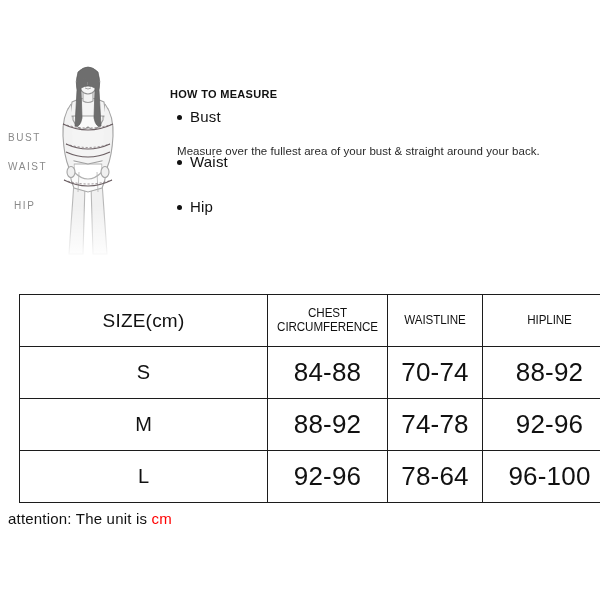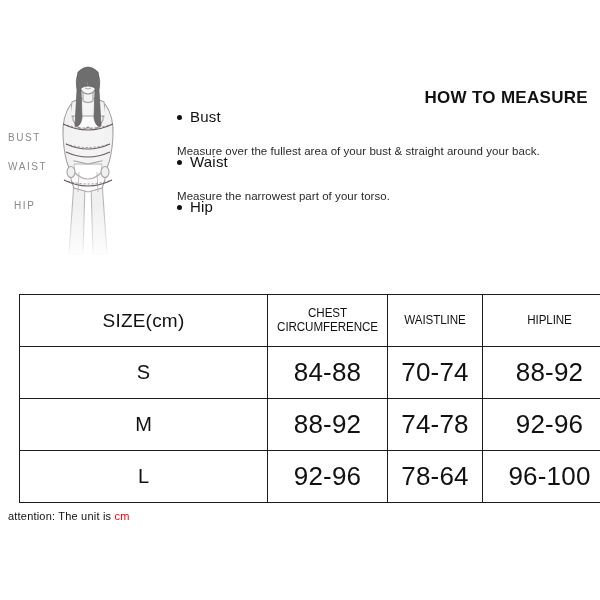--- a/index.html
+++ b/index.html
@@ -59,22 +59,22 @@
     left: 170px;
     top: 60px;
     width: 430px;
     height: 200px;
   }
   #measure-title {
     position: absolute;
     left: 0;
     top: 28px;
     width: 418px;
-    text-align: right;
-    font-size: 17px;
+    text-align: left;
+    font-size: 11px;
     font-weight: bold;
     letter-spacing: 0.3px;
     color: #111;
   }
   .measure-item {
     position: absolute;
     left: 0;
     width: 430px;
   }
   #item-bust  { top: 48px; }
@@ -156,21 +156,21 @@
     font-weight: 400;
     color: #111;
     letter-spacing: 0.2px;
   }
 
   
   #attention-note {
     position: absolute;
     left: 8px;
     top: 510px;
-    font-size: 11px;
+    font-size: 15px;
     color: #111;
     letter-spacing: 0.2px;
     white-space: nowrap;
   }
   #attention-unit {
     color: #ff0000;
     font-weight: 400;
   }
 </style>
 </head>
@@ -253,21 +253,20 @@
         <span>Bust</span>
       </div>
       <div class="measure-desc">Measure over the fullest area of your bust &amp; straight around your back.</div>
     </div>
 
     <div class="measure-item" id="item-waist">
       <div class="measure-head">
         <span class="bullet-dot"></span>
         <span>Waist</span>
       </div>
-      <div class="measure-desc">Measure the narrowest part of your torso.</div>
     </div>
 
     <div class="measure-item" id="item-hip">
       <div class="measure-head">
         <span class="bullet-dot"></span>
         <span>Hip</span>
       </div>
     </div>
   </div>
 </div>

